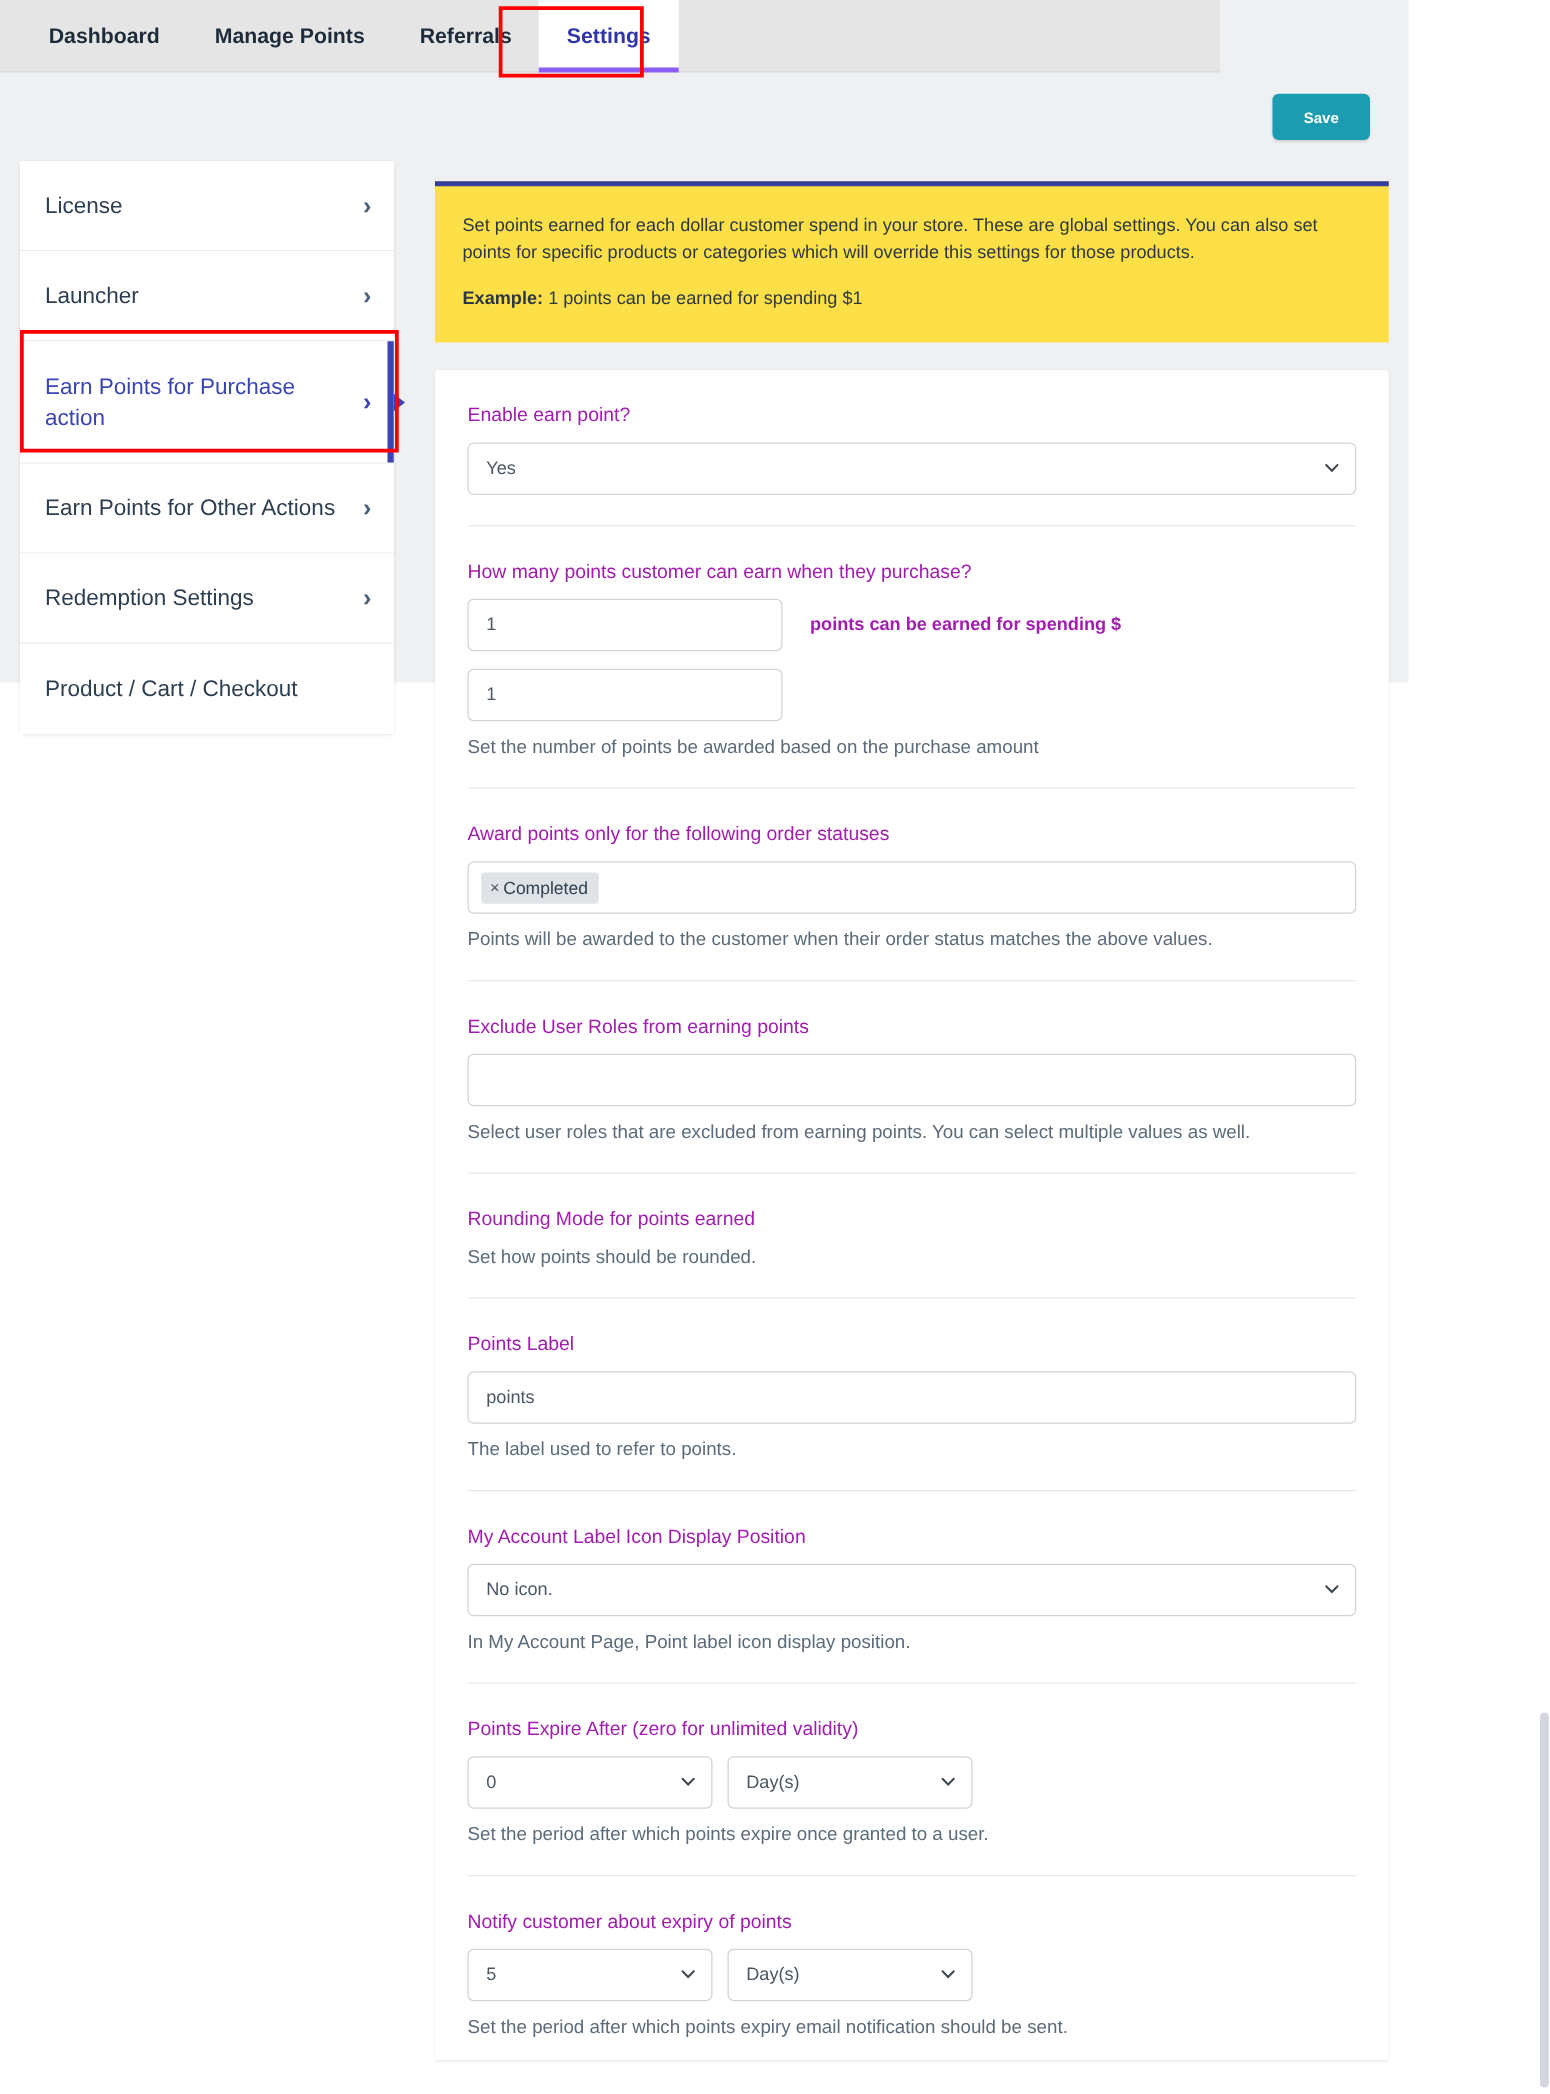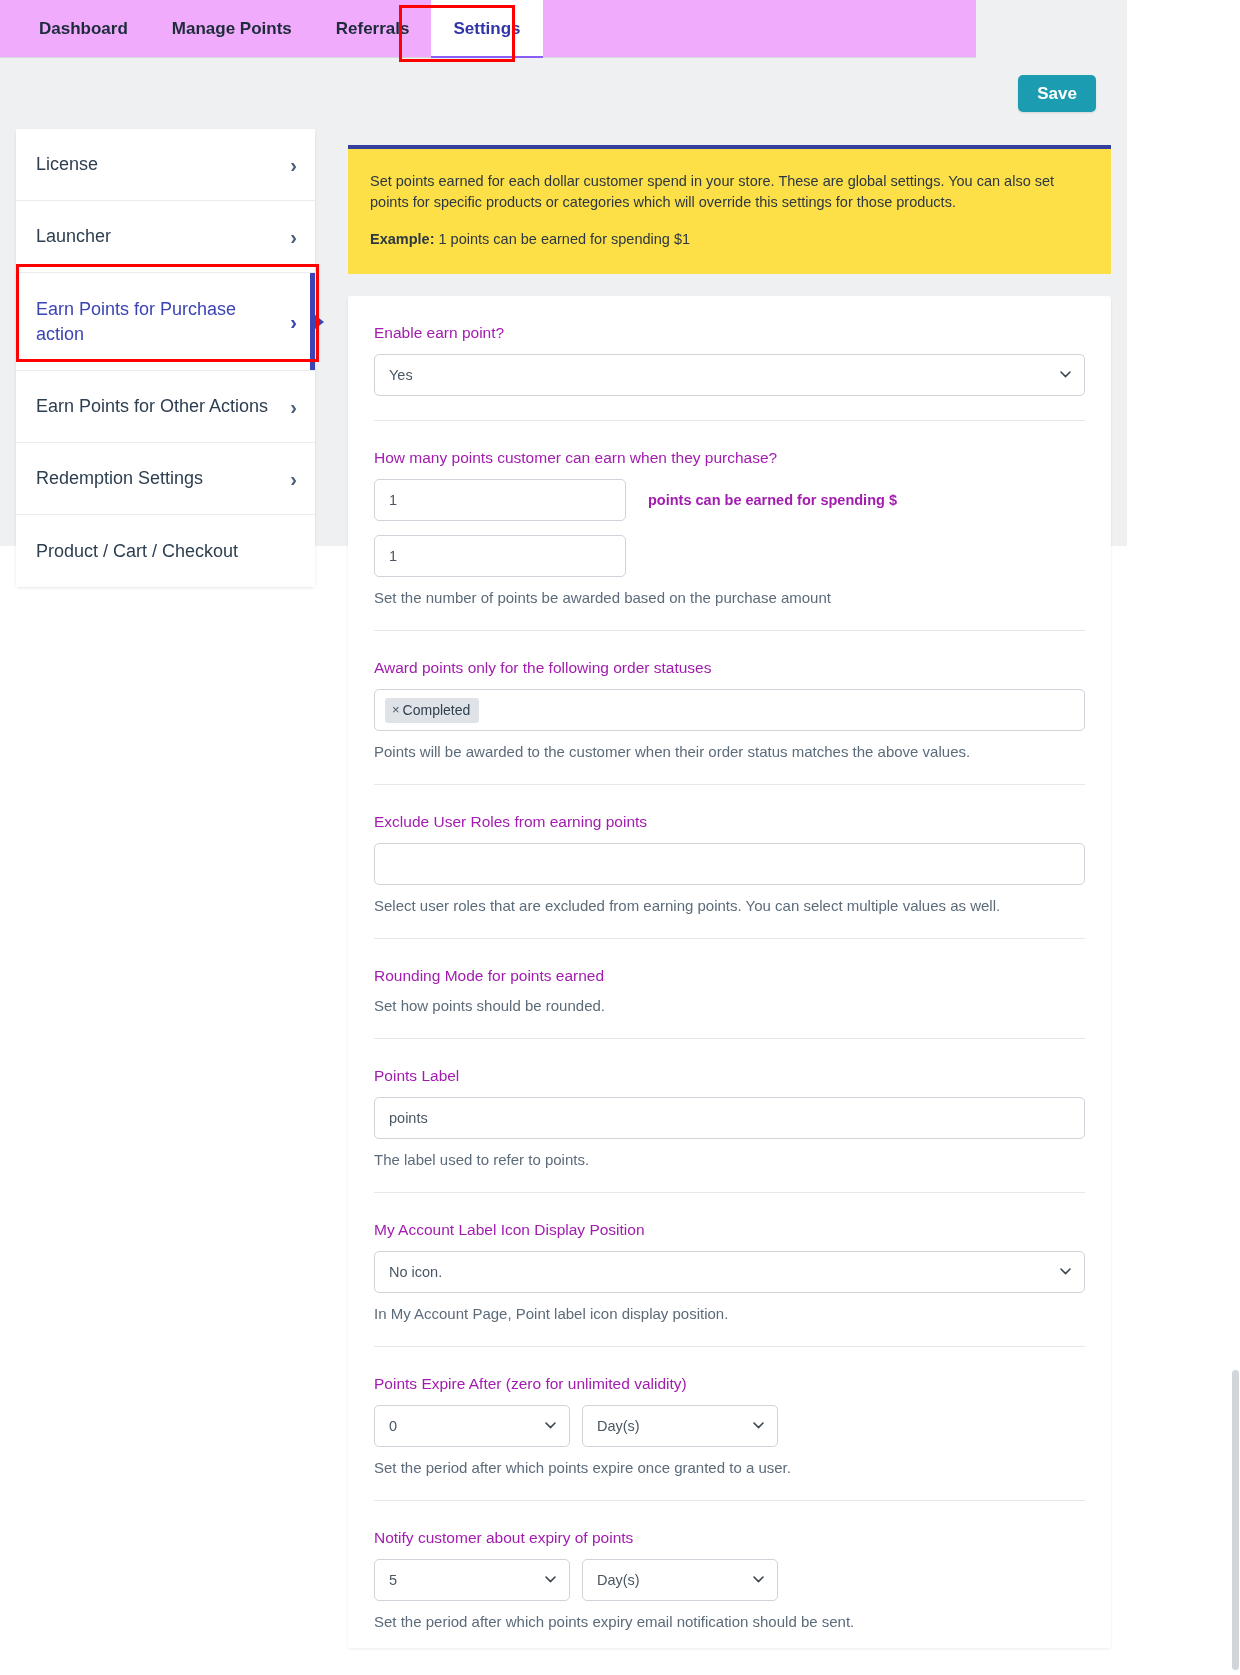--- a/index.html
+++ b/index.html
@@ -37,21 +37,21 @@
     height: 1675px;
     background: #ffffff;
   }
 
   
   .tabbar {
     position: absolute;
     left: 0; top: 0;
     width: 976px;
     height: 58px;
-    background: #f0abfc;
+    background: #e5e5e5;
     border-bottom: 1px solid #d5d9dd;
     box-sizing: border-box;
   }
   .tabs {
     position: absolute;
     left: 0; top: 0;
     height: 58px;
     display: flex;
     align-items: center;
   }
@@ -63,21 +63,21 @@
     height: 58px;
     line-height: 58px;
     box-sizing: border-box;
     cursor: pointer;
     white-space: nowrap;
   }
   .tab.first { padding-left: 39px; }
   .tab.active {
     background: #ffffff;
     color: #2f35a8;
-    border-bottom: 2px solid #8b5cf6;
+    border-bottom: 4px solid #8b5cf6;
     text-align: right;
   }
   .tab-highlight {
     position: absolute;
     left: 399px;
     top: 5px;
     width: 116px;
     height: 57px;
     border: 3px solid #ff0000;
     box-sizing: border-box;
@@ -92,21 +92,21 @@
     height: 82px;
   }
   .save-btn {
     position: absolute;
     right: 31px;
     top: 17px;
     width: 78px;
     height: 37px;
     background: #1b9cb0;
     color: #ffffff;
-    font-size: 17px;
+    font-size: 12px;
     font-weight: bold;
     border: none;
     border-radius: 5px;
     cursor: pointer;
     font-family: "Liberation Sans", sans-serif;
     box-shadow: 0 1px 2px rgba(0,0,0,0.12);
   }
 
   
   .sidebar {

